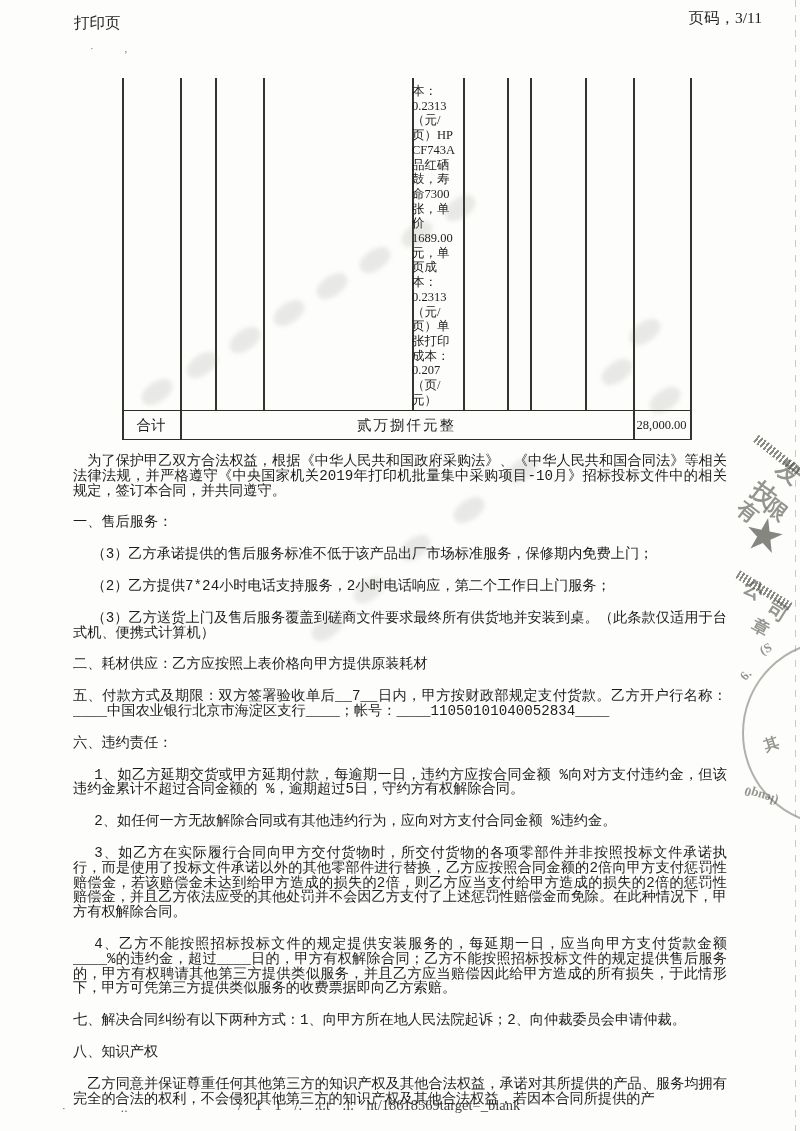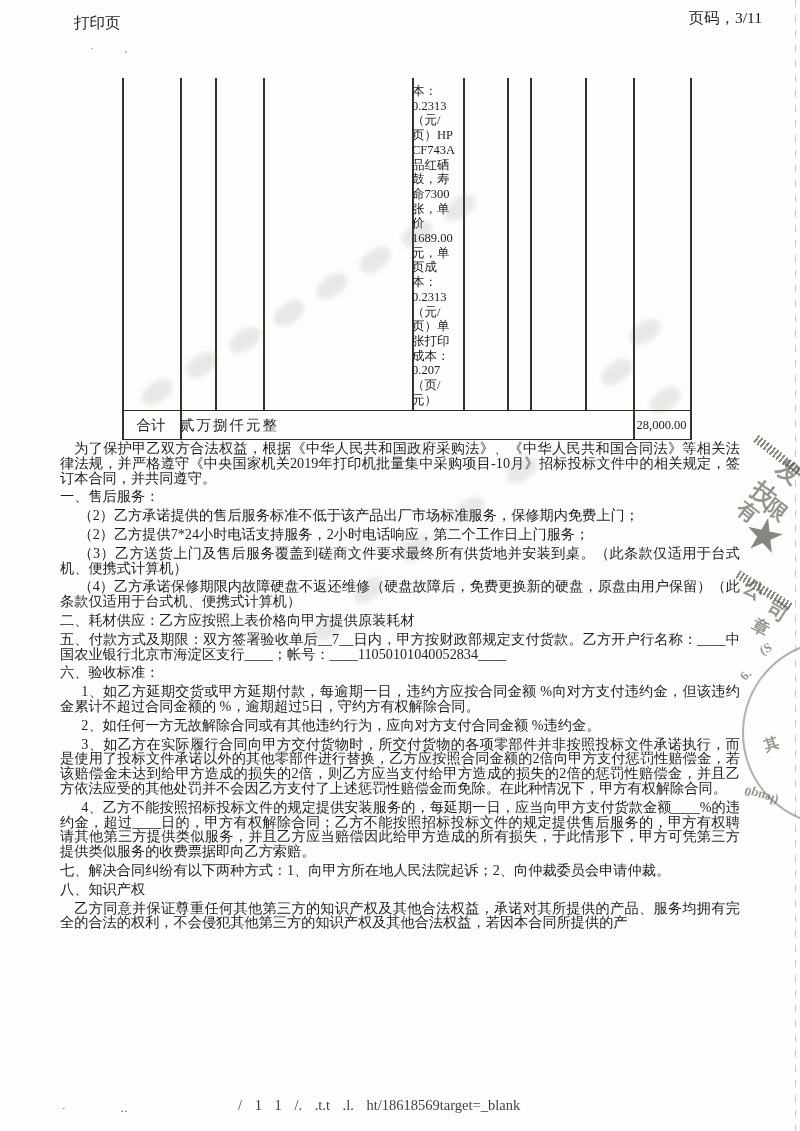--- a/index.html
+++ b/index.html
@@ -14,28 +14,28 @@
   .specks{position:absolute;left:90px;top:42px;font-size:11px;color:#777;letter-spacing:14px;}
   
   .tbl{position:absolute;left:122px;top:78px;width:568px;height:363px;}
   .vline{position:absolute;width:1.5px;background:#34342f;}
   .hline{position:absolute;left:0;width:568px;border-top:1.8px solid #2e2e29;}
   .spill{
     position:absolute;left:290px;top:6px;width:50px;
     font-size:12.5px;line-height:14.7px;white-space:pre-wrap;word-break:break-all;
   }
   .total-label{position:absolute;left:0;top:333px;width:58px;height:29px;line-height:29px;text-align:center;font-size:14.5px;}
-  .total-words{position:absolute;left:58px;top:333px;width:453px;height:29px;line-height:29px;font-size:14.5px;letter-spacing:2px;}
+  .total-words{position:absolute;left:58px;top:333px;width:453px;height:29px;line-height:29px;text-align:center;font-size:14.5px;letter-spacing:2px;}
   .total-num{position:absolute;left:511px;top:333px;width:57px;height:29px;line-height:29px;text-align:center;font-size:12.5px;}
   
   .contract{
     position:absolute;left:56px;top:437px;width:688px;
     font-size:14.2px;line-height:14.8px;text-align:justify;
   }
-  .contract p{margin:4px;}
+  .contract p{margin:17px;font-family:Liberation Mono, monospace;}
   .p-body{text-indent:1em;}
   .p-section{margin-top:5.5px;}
   .p-item{text-indent:1.3em;}
   .p-sub{text-indent:1.5em;}
   .p-kp{text-indent:1em;}
   
   .footer-marks{position:absolute;left:62px;top:1102px;font-size:11px;color:#555;letter-spacing:26px;}
   .footer-url{position:absolute;left:238px;top:1097px;font-size:14.5px;color:#2b2b28;word-spacing:9px;font-family:Liberation Serif, serif;opacity:.9;text-align:right;}
   .footer-date{position:absolute;left:663px;top:1129px;font-size:15.5px;color:#1f1f1d;}
   
@@ -100,27 +100,26 @@
 （页/
 元）</div>
   <div class="total-label">合计</div>
   <div class="total-words">贰万捌仟元整</div>
   <div class="total-num">28,000.00</div>
 </div>
 
 <div class="contract" id="contract">
     <p class="p-body">为了保护甲乙双方合法权益，根据《中华人民共和国政府采购法》、《中华人民共和国合同法》等相关法律法规，并严格遵守《中央国家机关2019年打印机批量集中采购项目-10月》招标投标文件中的相关规定，签订本合同，并共同遵守。</p>
     <p class="p-section">一、售后服务：</p>
-    <p class="p-item">（2）乙方承诺提供的售后服务标准不低于该产品出厂市场标准服务，保修期内免费上门；</p>
+    <p class="p-item">（3）乙方承诺提供的售后服务标准不低于该产品出厂市场标准服务，保修期内免费上门；</p>
     <p class="p-item">（2）乙方提供7*24小时电话支持服务，2小时电话响应，第二个工作日上门服务；</p>
     <p class="p-item">（3）乙方送货上门及售后服务覆盖到磋商文件要求最终所有供货地并安装到桌。（此条款仅适用于台式机、便携式计算机）</p>
-    <p class="p-item">（4）乙方承诺保修期限内故障硬盘不返还维修（硬盘故障后，免费更换新的硬盘，原盘由用户保留）（此条款仅适用于台式机、便携式计算机）</p>
     <p class="p-section">二、耗材供应：乙方应按照上表价格向甲方提供原装耗材</p>
     <p class="p-section">五、付款方式及期限：双方签署验收单后__7__日内，甲方按财政部规定支付货款。乙方开户行名称：____中国农业银行北京市海淀区支行____；帐号：____11050101040052834____</p>
-    <p class="p-section">六、验收标准：</p>
+    <p class="p-section">六、违约责任：</p>
     <p class="p-sub">1、如乙方延期交货或甲方延期付款，每逾期一日，违约方应按合同金额 %向对方支付违约金，但该违约金累计不超过合同金额的 %，逾期超过5日，守约方有权解除合同。</p>
     <p class="p-sub">2、如任何一方无故解除合同或有其他违约行为，应向对方支付合同金额 %违约金。</p>
     <p class="p-sub">3、如乙方在实际履行合同向甲方交付货物时，所交付货物的各项零部件并非按照投标文件承诺执行，而是使用了投标文件承诺以外的其他零部件进行替换，乙方应按照合同金额的2倍向甲方支付惩罚性赔偿金，若该赔偿金未达到给甲方造成的损失的2倍，则乙方应当支付给甲方造成的损失的2倍的惩罚性赔偿金，并且乙方依法应受的其他处罚并不会因乙方支付了上述惩罚性赔偿金而免除。在此种情况下，甲方有权解除合同。</p>
     <p class="p-sub">4、乙方不能按照招标投标文件的规定提供安装服务的，每延期一日，应当向甲方支付货款金额____%的违约金，超过____日的，甲方有权解除合同；乙方不能按照招标投标文件的规定提供售后服务的，甲方有权聘请其他第三方提供类似服务，并且乙方应当赔偿因此给甲方造成的所有损失，于此情形下，甲方可凭第三方提供类似服务的收费票据即向乙方索赔。</p>
     <p class="p-section">七、解决合同纠纷有以下两种方式：1、向甲方所在地人民法院起诉；2、向仲裁委员会申请仲裁。</p>
     <p class="p-section">八、知识产权</p>
     <p class="p-kp">乙方同意并保证尊重任何其他第三方的知识产权及其他合法权益，承诺对其所提供的产品、服务均拥有完全的合法的权利，不会侵犯其他第三方的知识产权及其他合法权益，若因本合同所提供的产</p>
   </div>
 
 <div class="footer-marks">· ‥</div>

